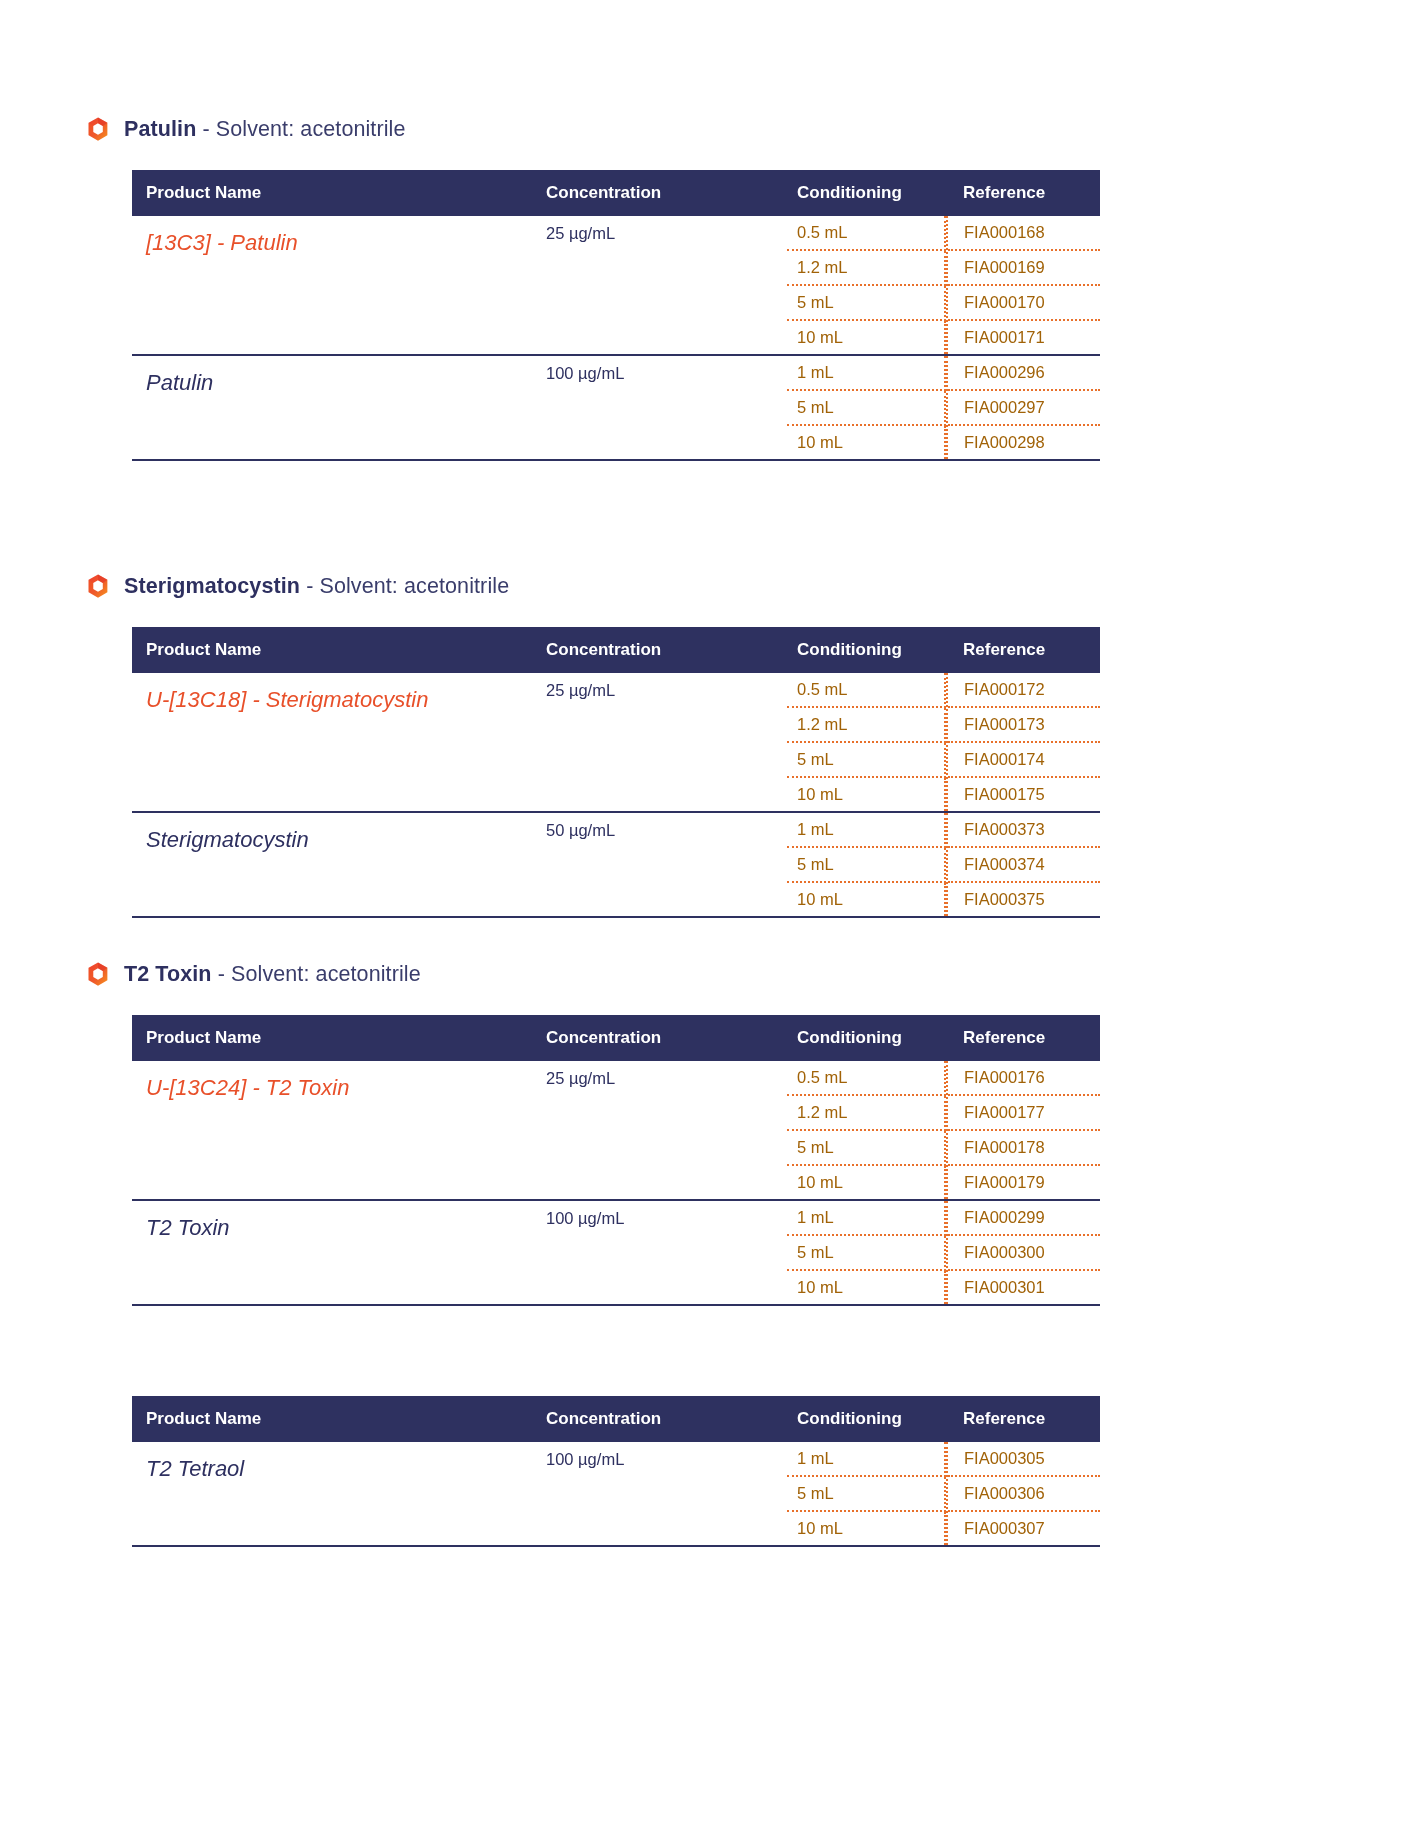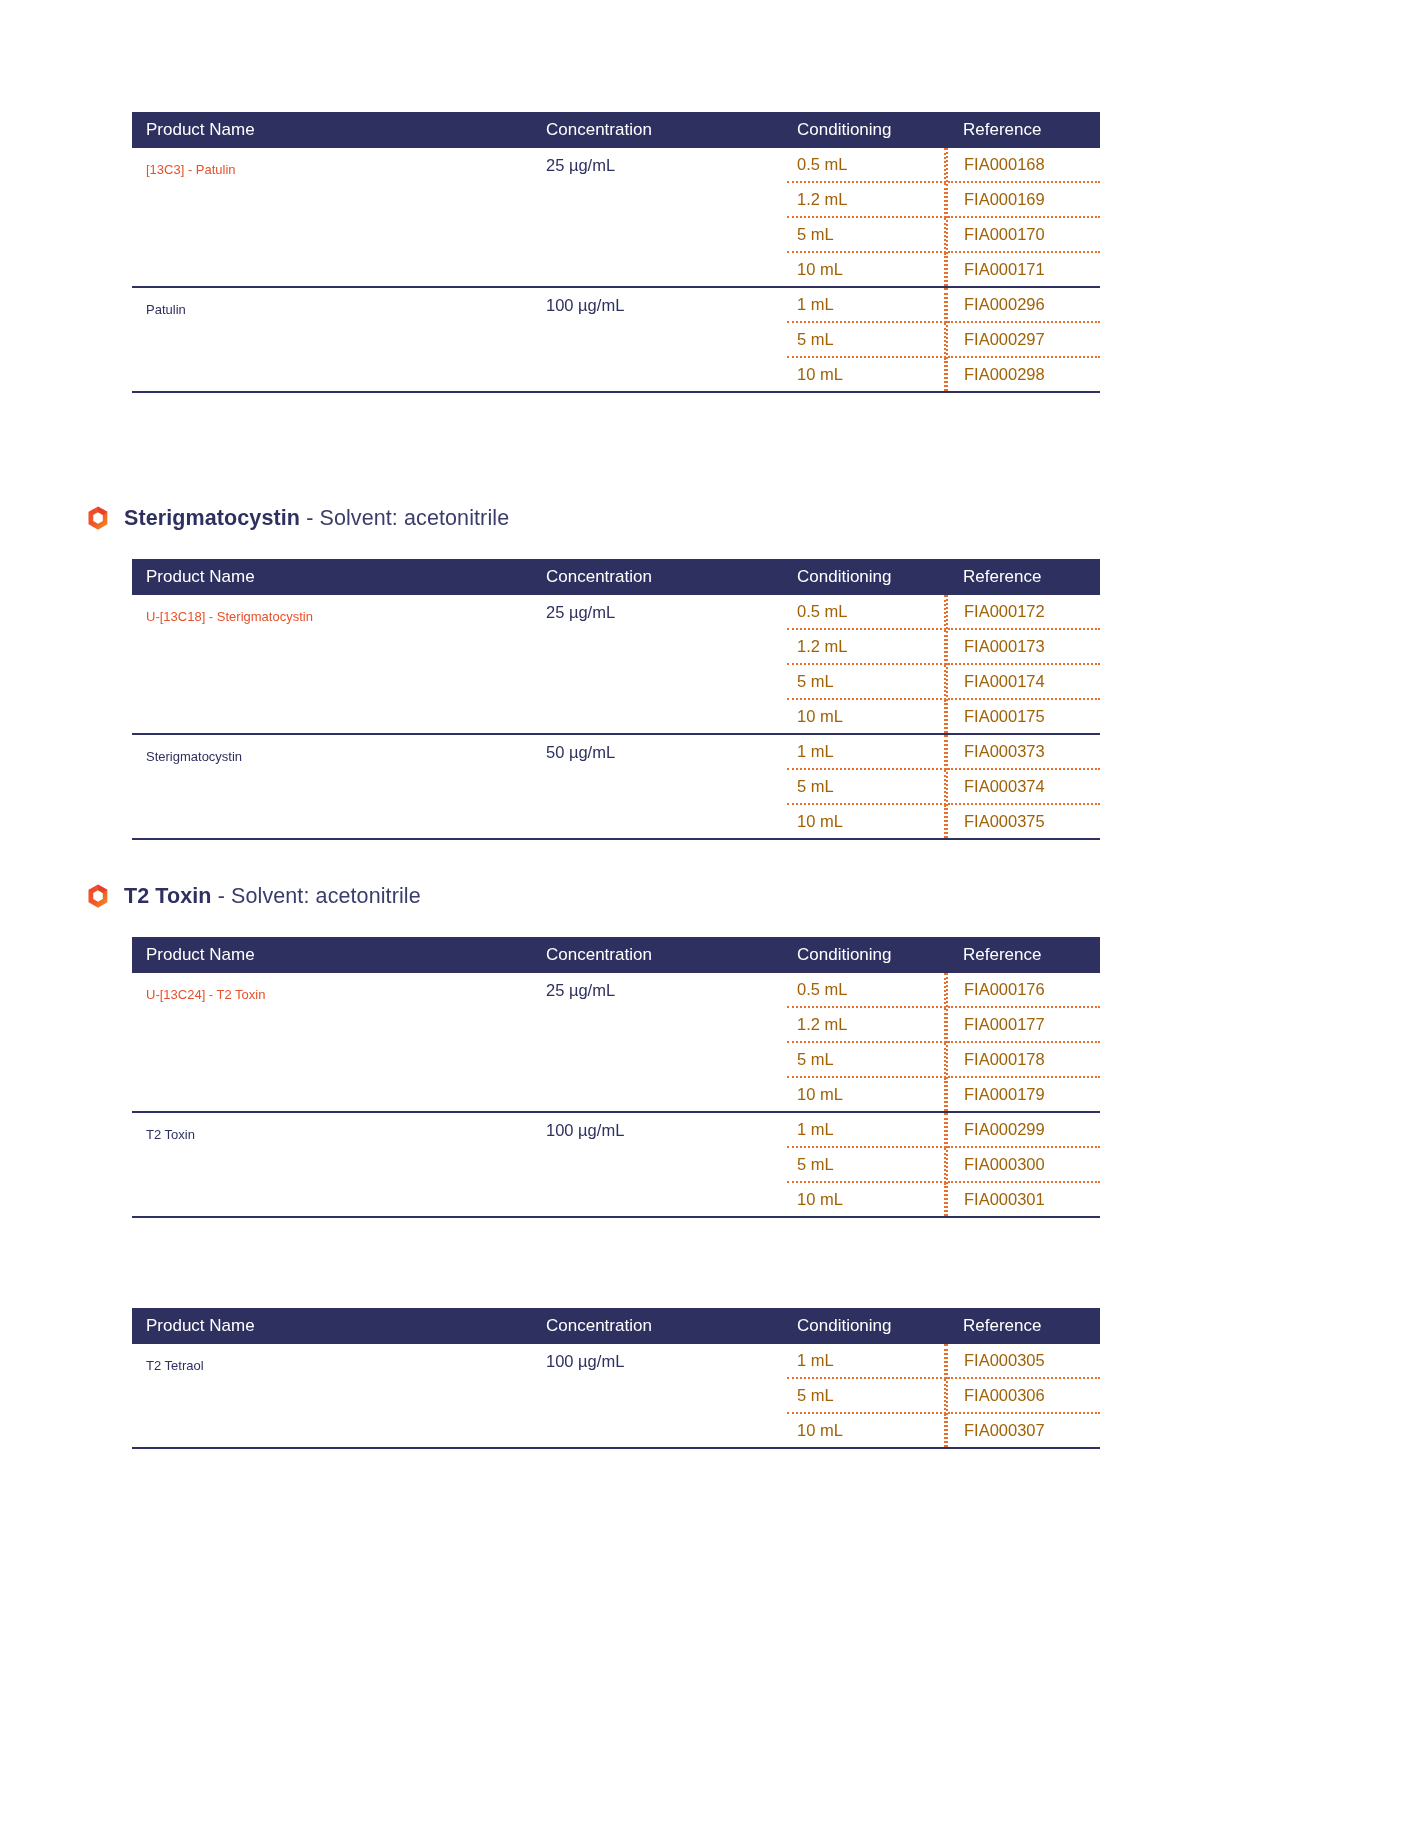--- a/index.html
+++ b/index.html
@@ -60,40 +60,41 @@
   }
   table.spec col.c-name  { width: 410px; }
   table.spec col.c-conc  { width: 245px; }
   table.spec col.c-cond  { width: 160px; }
   table.spec col.c-ref   { width: 153px; }
 
   thead th {
     background: #2e3160;
     color: #ffffff;
     font-size: 17px;
-    font-weight: normal;
+    font-weight: bold;
     text-align: left;
-    height: 36px;
+    height: 46px;
     padding: 0 0 0 14px;
     vertical-align: middle;
     white-space: nowrap;
   }
   thead th.th-conc { padding-left: 4px; }
   thead th.th-cond { padding-left: 10px; }
   thead th.th-ref  { padding-left: 16px; }
 
   tbody td {
     font-size: 16.5px;
     color: #2e3060;
     vertical-align: top;
     background: #ffffff;
   }
   td.c-name {
     padding: 14px 0 0 14px;
-    font-size: 13px;
+    font-size: 22px;
+    font-style: italic;
   }
   td.c-name.iso { color: #e8502a; }
   td.c-conc {
     padding: 8px 0 0 4px;
   }
   td.c-cond {
     padding: 0;
   }
   td.c-ref {
     padding: 0;
@@ -136,20 +137,35 @@
     line-height: 0;
     font-size: 0;
   }
 </style>
 </head>
 <body>
 
 <div class="page">
   <div id="sections-root">
       <div class="section" style="margin-top: 112px;">
+        <div class="sec-head">
+          <svg class="hex-icon" viewBox="0 0 32 34">
+            <defs>
+              <linearGradient id="gA" x1="0" y1="0" x2="1" y2="1">
+                <stop offset="0%" stop-color="#ef3f2e"></stop>
+                <stop offset="55%" stop-color="#ef5a2a"></stop>
+                <stop offset="100%" stop-color="#f7941d"></stop>
+              </linearGradient>
+            </defs>
+            <path fill="url(#gA)" d="M16 1.5 L28.5 8.8 L28.5 25.2 L16 32.5 L3.5 25.2 L3.5 8.8 Z M16 9.2 L9.6 12.9 L9.6 21.1 L16 24.8 L22.4 21.1 L22.4 12.9 Z" fill-rule="evenodd"></path>
+            <path fill="#e03127" d="M16 1.5 L28.5 8.8 L22.4 12.9 L16 9.2 Z" opacity="0.55"></path>
+            <path fill="#f15a24" d="M3.5 25.2 L3.5 8.8 L9.6 12.9 L9.6 21.1 Z" opacity="0.5"></path>
+          </svg>
+          <div class="sec-title"><span class="cmp">Patulin</span> <span class="solv">- Solvent: acetonitrile</span></div>
+        </div>
         <table class="spec">
           <colgroup>
             <col class="c-name">
             <col class="c-conc">
             <col class="c-cond">
             <col class="c-ref">
           </colgroup>
           <thead>
             <tr>
               <th class="th-name">Product Name</th>

